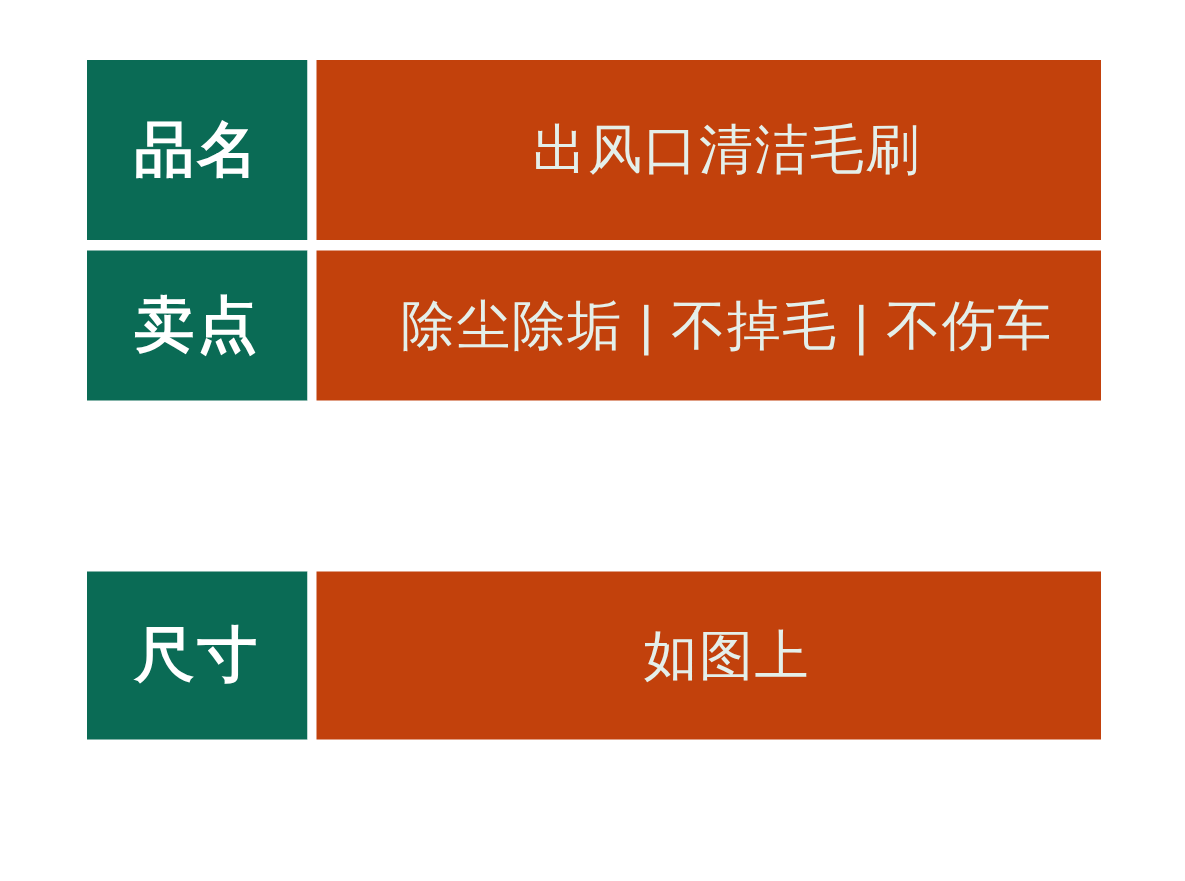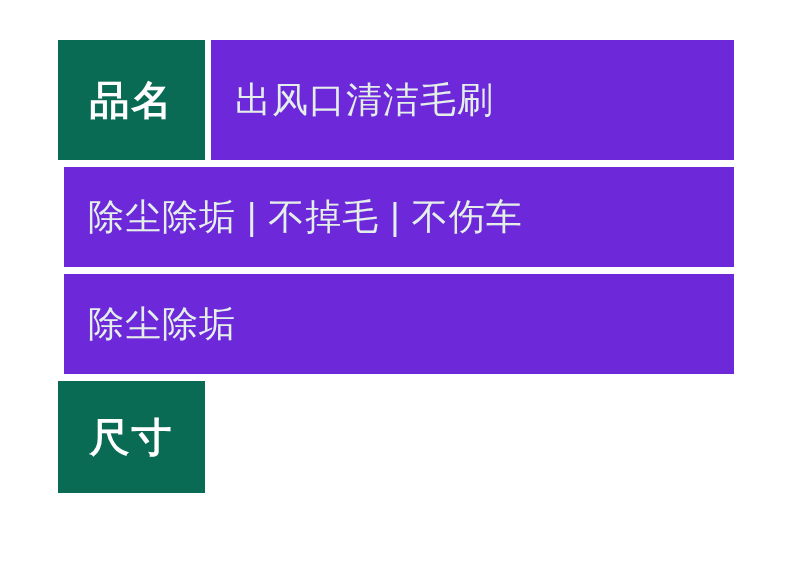--- a/index.html
+++ b/index.html
@@ -51,26 +51,27 @@
   }
 
   .spec-gap {
     width: 6px;
     flex: 0 0 6px;
     background: #ffffff;
   }
 
   .spec-value-cell {
     flex: 1 1 auto;
-    background: #6d28d9;
+    background: #c2410c;
     display: flex;
     align-items: center;
     box-sizing: border-box;
     padding-left: 24px;
     overflow: hidden;
+    justify-content: center;
   }
 
   .spec-label-text {
     color: #ffffff;
     font-size: 40px;
     font-weight: bold;
     letter-spacing: 2px;
     line-height: 1;
     white-space: nowrap;
   }
@@ -93,34 +94,37 @@
     <div class="spec-label-cell">
       <span class="spec-label-text">品名</span>
     </div>
     <div class="spec-gap"></div>
     <div class="spec-value-cell">
       <span class="spec-value-text">出风口清洁毛刷</span>
     </div>
   </div>
 
   <div class="spec-row">
+    <div class="spec-label-cell">
+      <span class="spec-label-text">卖点</span>
+    </div>
     <div class="spec-gap"></div>
     <div class="spec-value-cell">
       <span class="spec-value-text">除尘除垢 | 不掉毛 | 不伤车</span>
     </div>
   </div>
 
 
   <div class="spec-row">
     <div class="spec-gap"></div>
-    <div class="spec-value-cell">
-      <span class="spec-value-text">除尘除垢</span>
-    </div>
   </div>
 
   <div class="spec-row">
     <div class="spec-label-cell">
       <span class="spec-label-text">尺寸</span>
     </div>
     <div class="spec-gap"></div>
+    <div class="spec-value-cell">
+      <span class="spec-value-text">如图上</span>
+    </div>
   </div>
 
 </div>
 
 </body></html>

